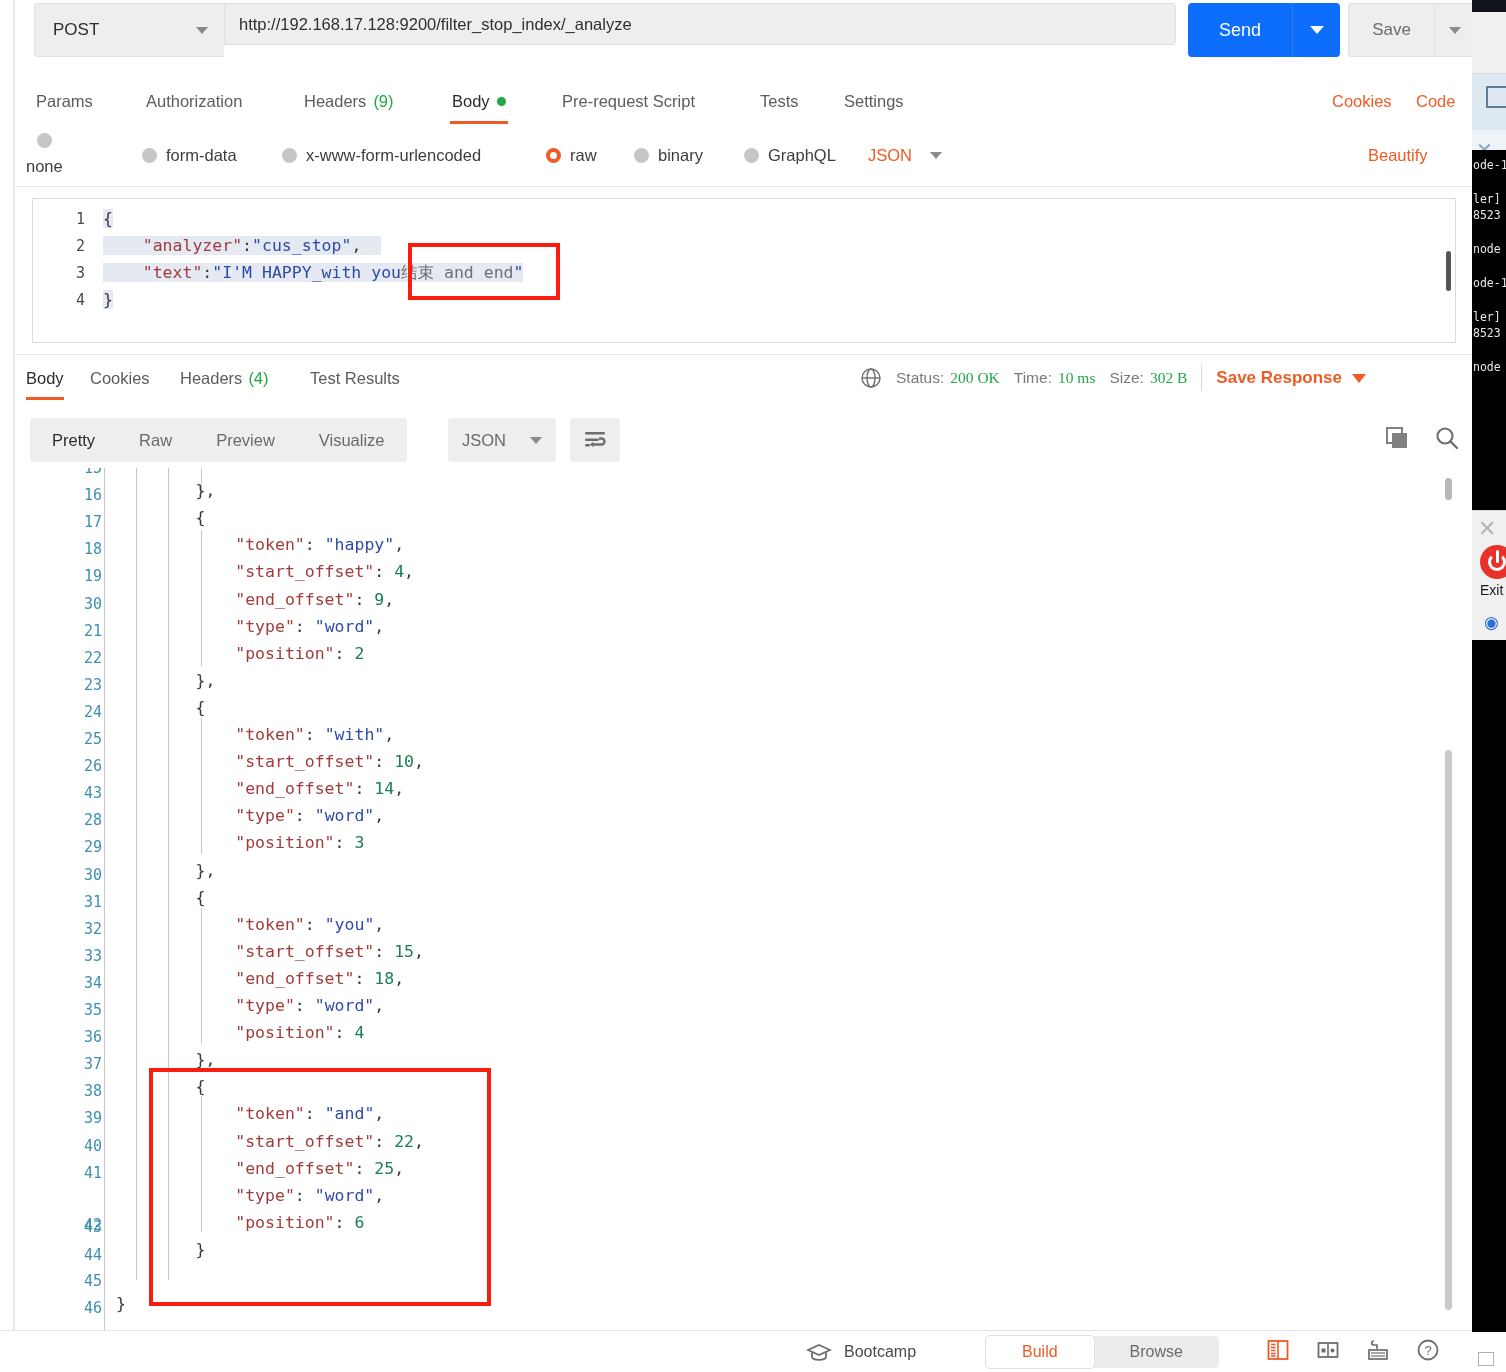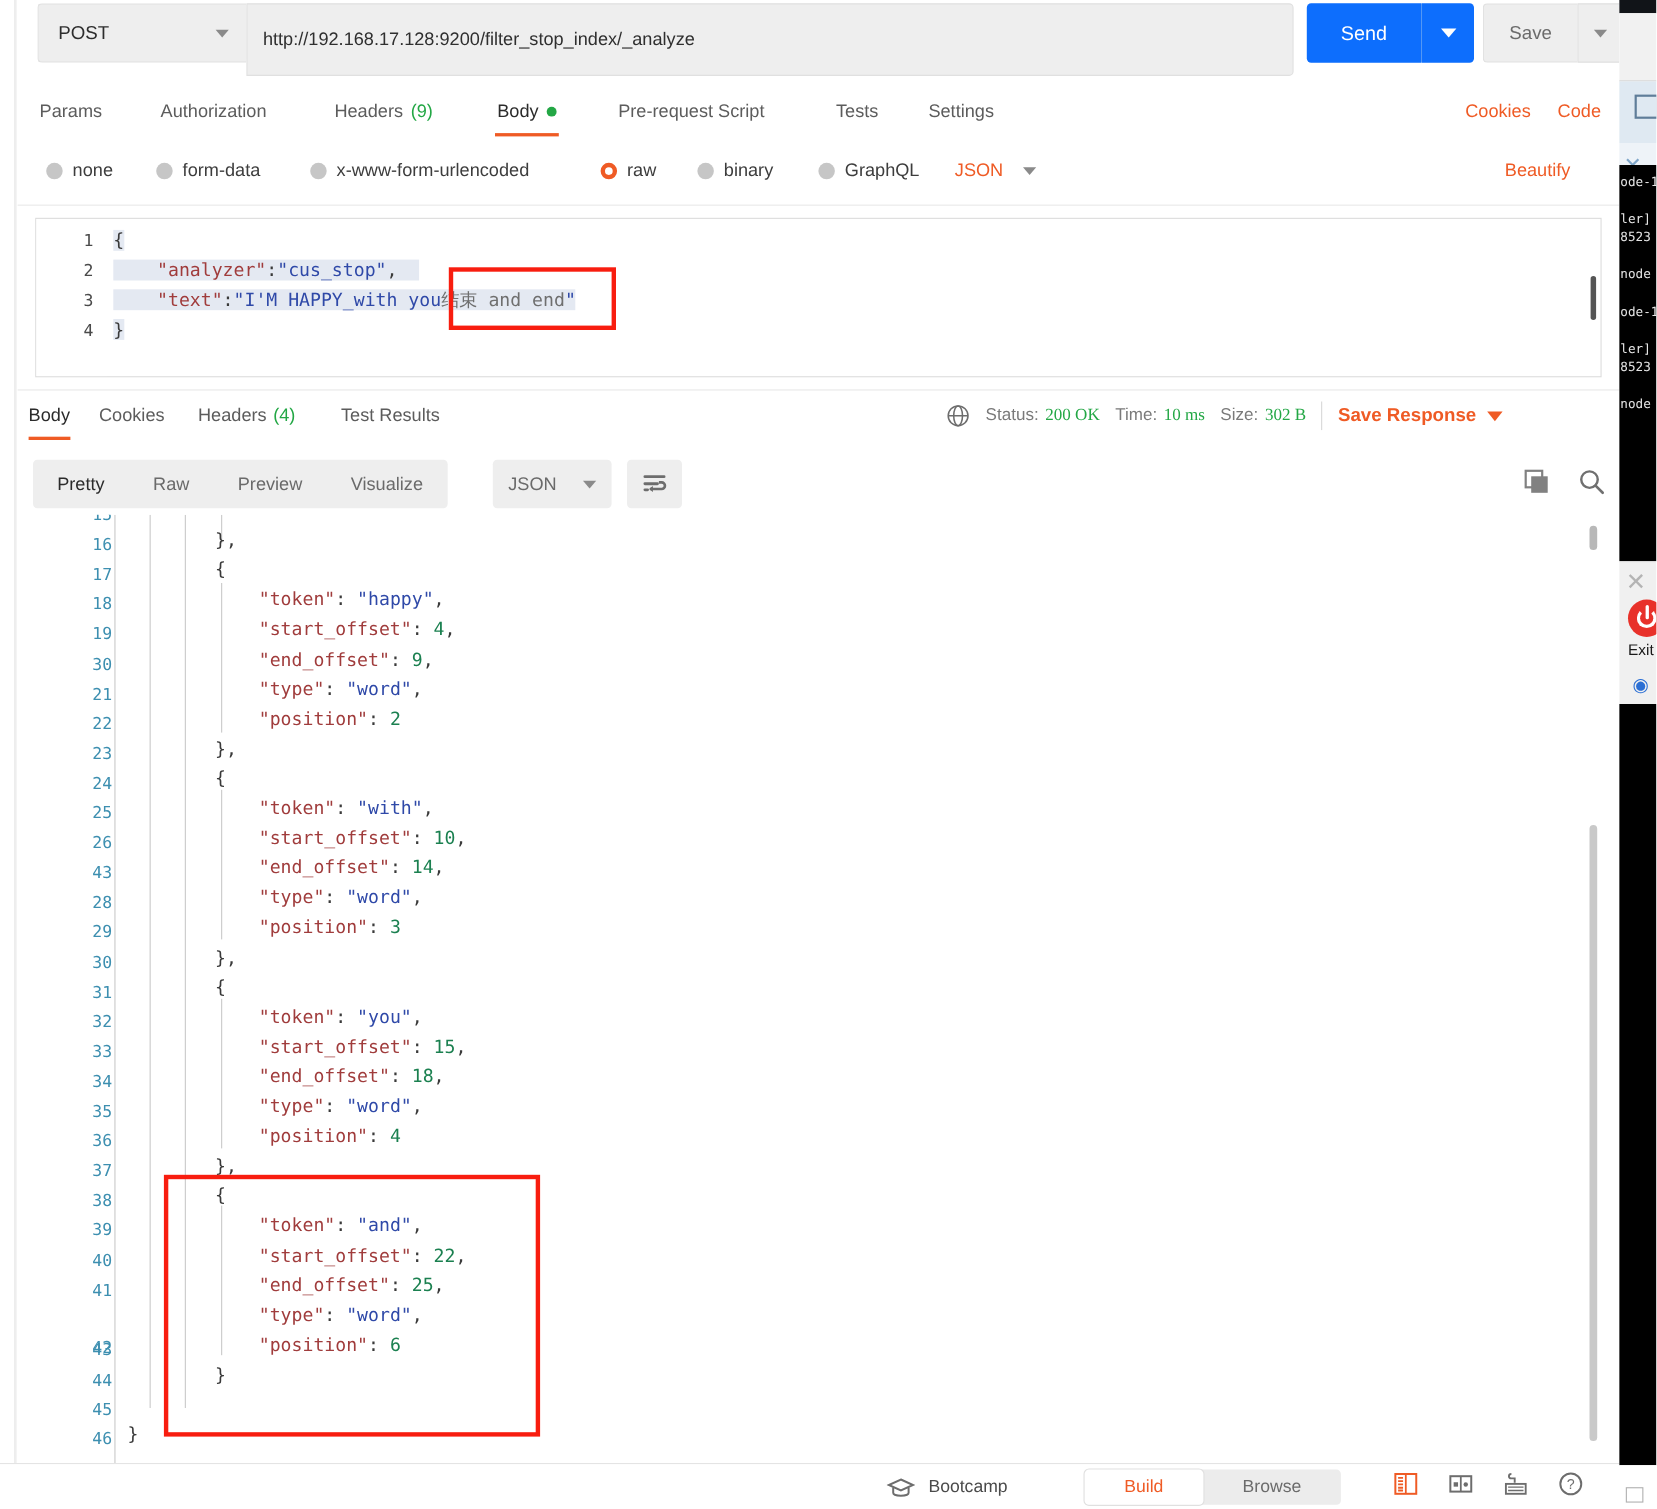--- a/index.html
+++ b/index.html
@@ -19,21 +19,21 @@
   .topbar { position:absolute; left:16px; top:0; width:1456px; height:68px; }
   .method-box {
     position:absolute; left:18px; top:3px; width:190px; height:54px;
     background:#eeeeee; border:1px solid #e0e0e0; border-right:none; border-radius:4px 0 0 4px;
     display:flex; align-items:center; justify-content:space-between; padding:0 16px 0 18px;
     cursor:pointer;
   }
   .method-label { font-size:17px; color:#2d2d2d; }
   .caret { width:0;height:0;border-left:6px solid transparent;border-right:6px solid transparent;border-top:7px solid #8a8a8a; }
   .url-box {
-    position:absolute; left:208px; top:3px; width:952px; height:66px;
+    position:absolute; left:208px; top:3px; width:952px; height:42px;
     background:#eeeeee; border:1px solid #e0e0e0; border-radius:0 4px 4px 0;
     display:flex; align-items:center; padding:0 14px; cursor:text;
   }
   .url-text { font-size:16.5px; color:#2f2f2f; white-space:nowrap; }
   .send-btn {
     position:absolute; left:1172px; top:3px; width:104px; height:54px;
     background:#0d6efd; border-radius:4px 0 0 4px;
     display:flex; align-items:center; justify-content:center;
     color:#fff; font-size:18px; cursor:pointer;
   }
@@ -239,21 +239,21 @@
       <span>Tests</span>
     </div>
     <div class="rtab" style="left:826px;">
       <span>Settings</span>
     </div>
     <div class="link-orange" style="left:1316px;">Cookies</div>
     <div class="link-orange" style="left:1400px;">Code</div>
   </div>
 
   <div class="body-types">
-    <div class="radio-item" style="left:26px;">
+    <div class="radio-item" style="left:10px;flex-direction:column;">
       <span class="radio"></span>
       <span class="radio-label">none</span>
     </div>
     <div class="radio-item" style="left:126px;">
       <span class="radio"></span>
       <span class="radio-label">form-data</span>
     </div>
     <div class="radio-item" style="left:266px;">
       <span class="radio"></span>
       <span class="radio-label">x-www-form-urlencoded</span>

